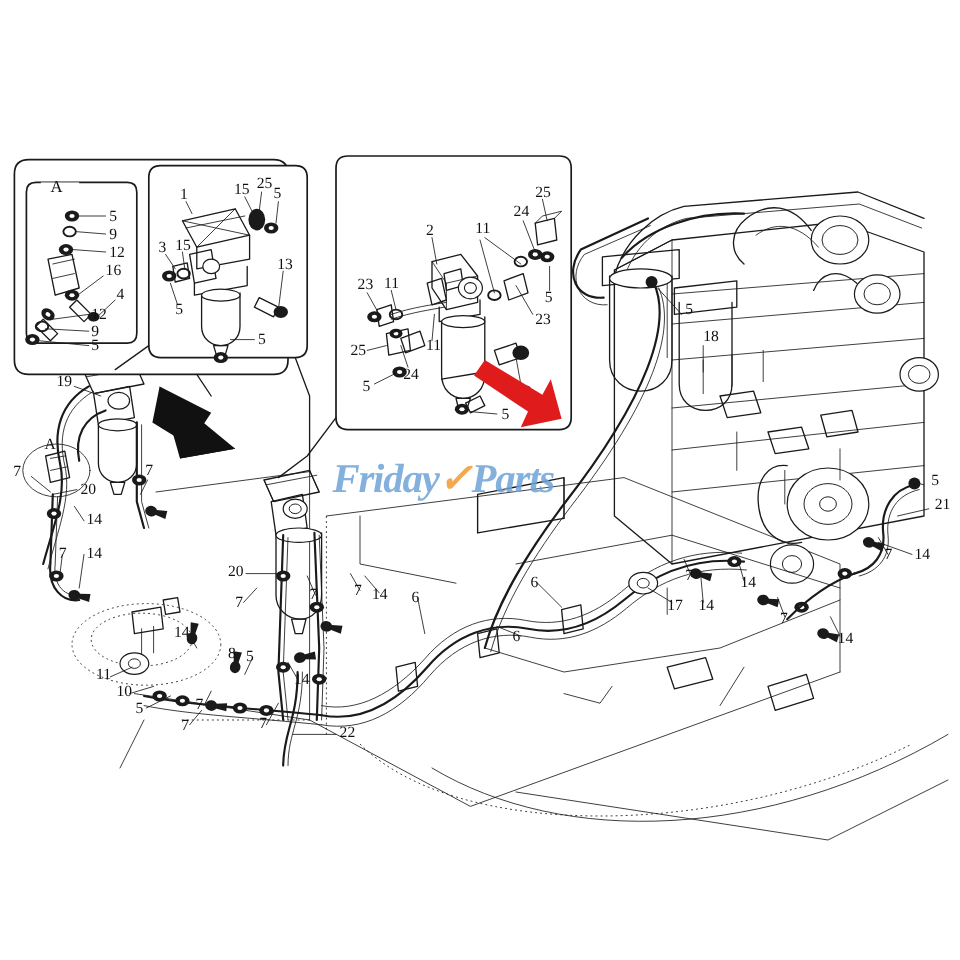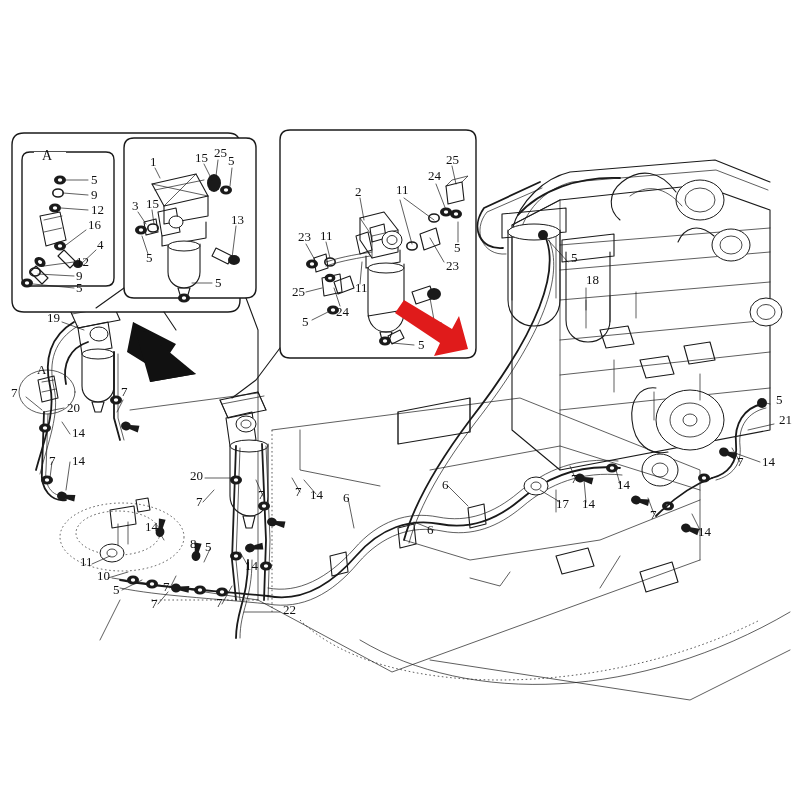--- a/index.html
+++ b/index.html
@@ -491,14 +491,17 @@
       <path class="lnT" d="M700 530 L692 514"></path>
       <path class="lnT" d="M770 404 L766 403"></path>
       <path class="lnT" d="M774 424 L748 430"></path>
       <path class="lnT" d="M740 462 L732 448"></path>
       <path class="lnT" d="M760 462 L732 452"></path>
       <path class="lnT" d="M568 262 L548 240"></path>
       <path class="lnT" d="M586 288 L586 310"></path>
     </g>
   </svg>
 
+  <div class="wm">
+    <span class="b">Friday</span><span class="o">✓</span><span class="b">Parts</span>
+  </div>
 
 </div>
 
 </body></html>

